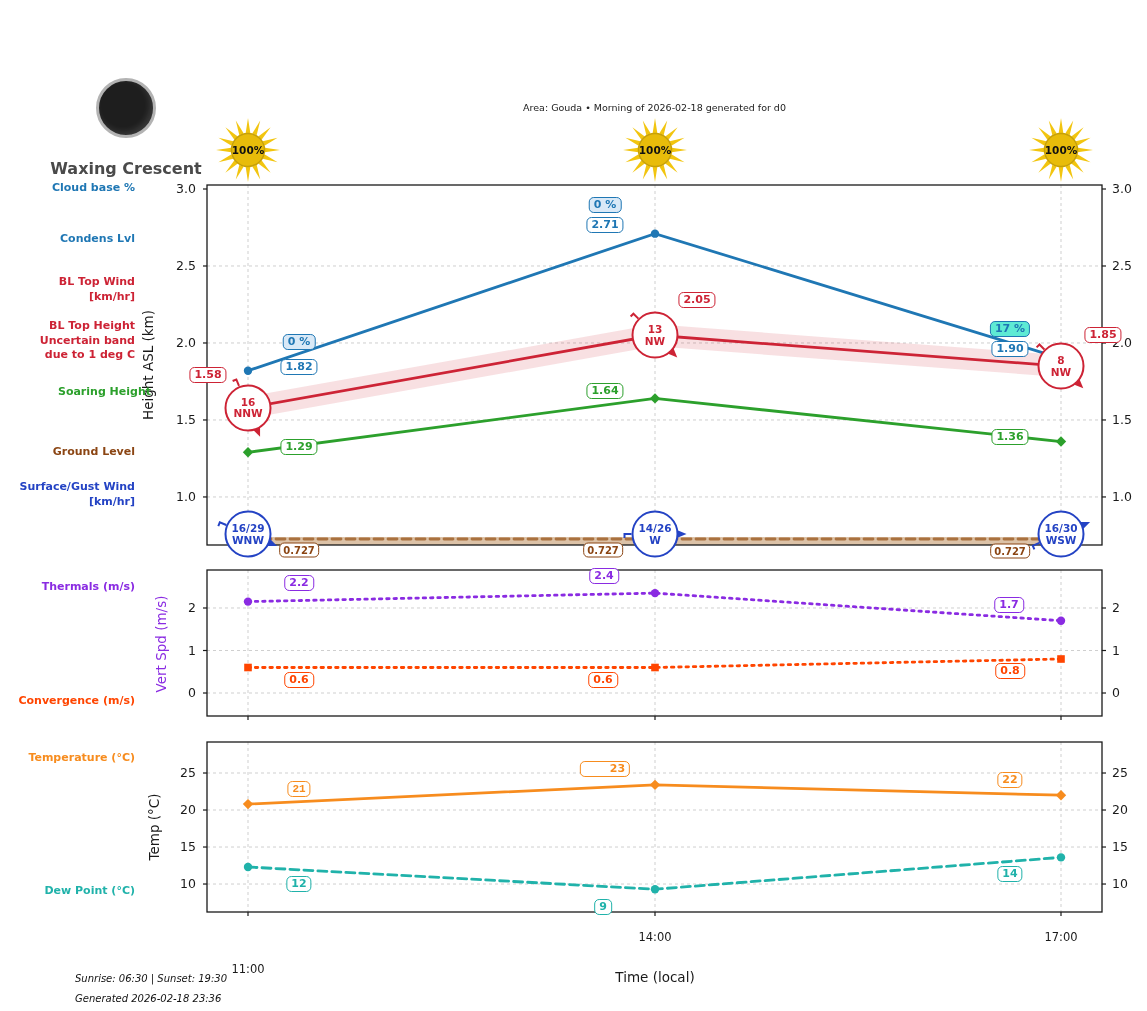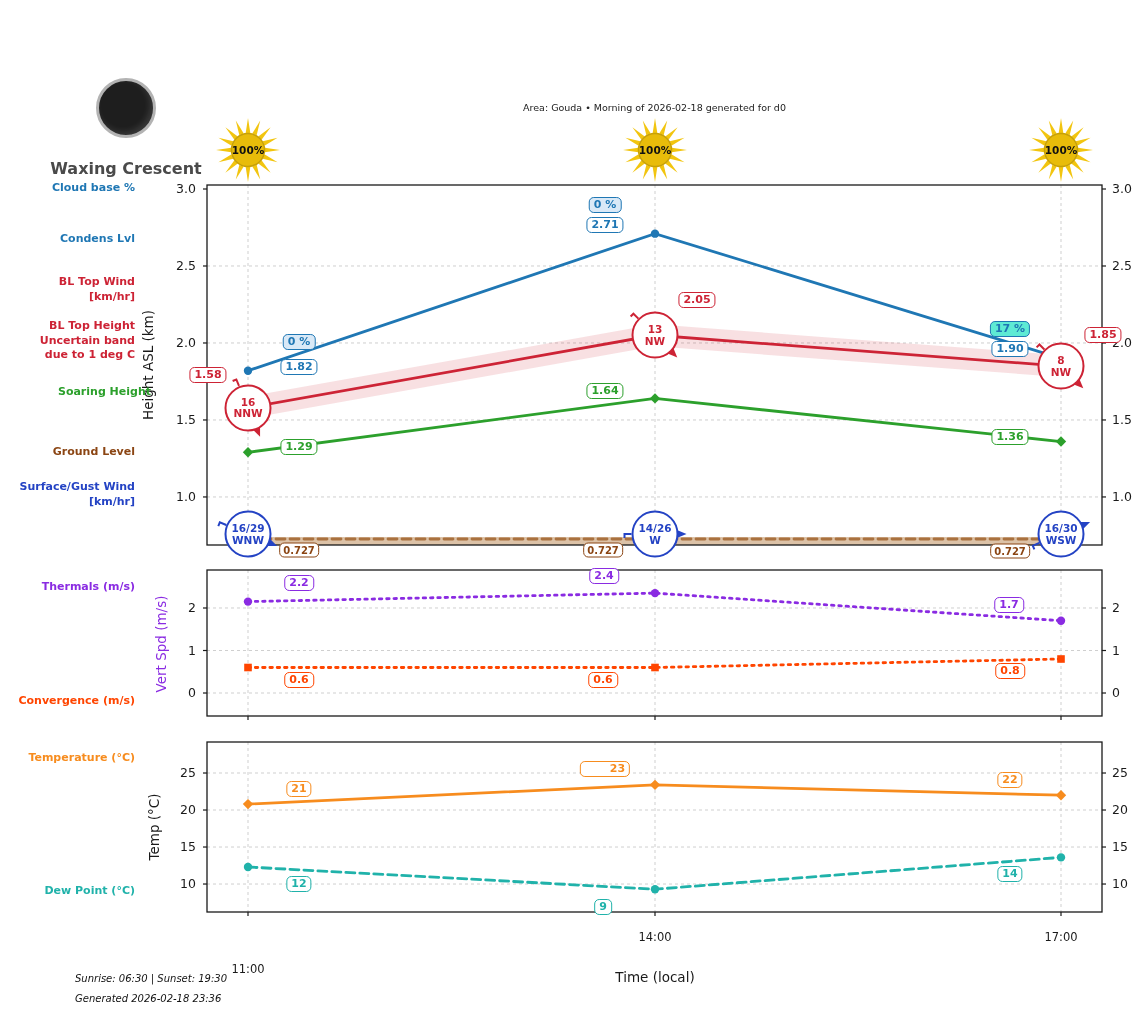--- a/index.html
+++ b/index.html
@@ -259,21 +259,21 @@
       <div class="badge" style="left:603px; top:679.5033478893741px; color:#ff4500; border-color:#ff4500; ">0.6</div>
       <div class="badge" style="left:1010px; top:671.0026200873363px; color:#ff4500; border-color:#ff4500; ">0.8</div>
       <div class="tick-label tick-left" style="top:765.0100130605138px;">25</div>
       <div class="tick-label tick-right" style="top:765.0100130605138px;">25</div>
       <div class="tick-label tick-left" style="top:802.014801915542px;">20</div>
       <div class="tick-label tick-right" style="top:802.014801915542px;">20</div>
       <div class="tick-label tick-left" style="top:839.0195907705703px;">15</div>
       <div class="tick-label tick-right" style="top:839.0195907705703px;">15</div>
       <div class="tick-label tick-left" style="top:876.0243796255986px;">10</div>
       <div class="tick-label tick-right" style="top:876.0243796255986px;">10</div>
-      <div class="badge" style="left:299px; top:789.0940356987375px; color:#f78c1e; border-color:#f78c1e; ">21</div>
+      <div class="badge" style="left:299px; top:789.0940356987375px; color:#f78c1e; border-color:#f78c1e;font-family:Liberation Mono, monospace; ">21</div>
       <div class="badge" style="left:605px; top:768.8515454941228px; color:#f78c1e; border-color:#f78c1e;padding-left:29px; ">23</div>
       <div class="badge" style="left:1010px; top:780.2128863735306px; color:#f78c1e; border-color:#f78c1e; ">22</div>
       <div class="badge" style="left:299px; top:884.0021767522855px; color:#20b2aa; border-color:#20b2aa; ">12</div>
       <div class="badge" style="left:603px; top:907.2050500653025px; color:#20b2aa; border-color:#20b2aa; ">9</div>
       <div class="badge" style="left:1010px; top:874.3809316499783px; color:#20b2aa; border-color:#20b2aa; ">14</div>
       <div class="wind-circle" style="left:248px; top:407.6518391787852px; color:#cd2335; border-color:#cd2335;">
         <span>16</span>
         <span>NNW</span>
       </div>
       <div class="wind-circle" style="left:655px; top:335.28229255774164px; color:#cd2335; border-color:#cd2335;text-align:right;">

